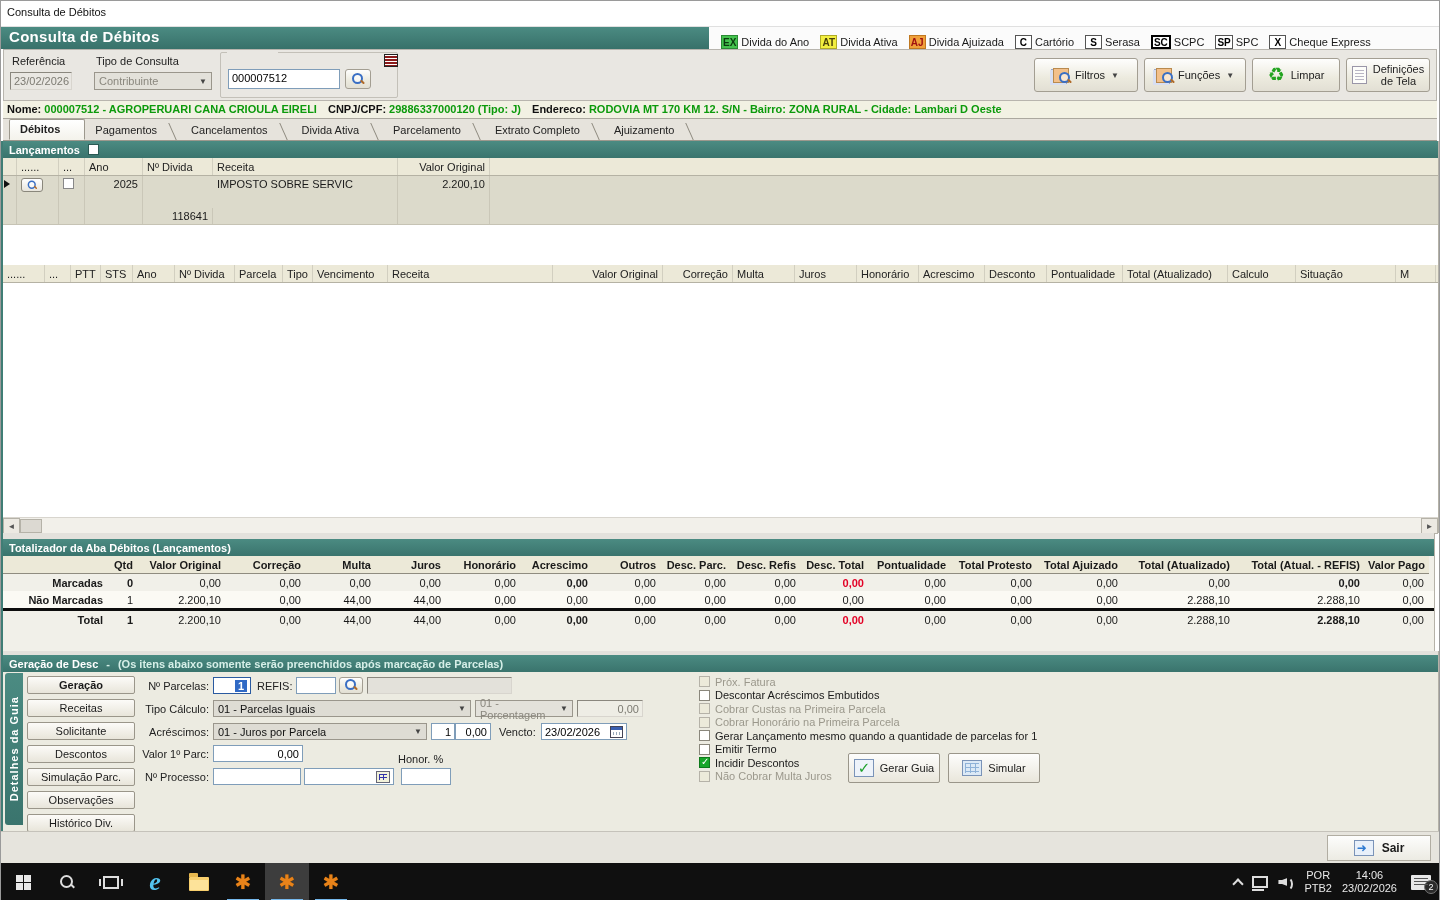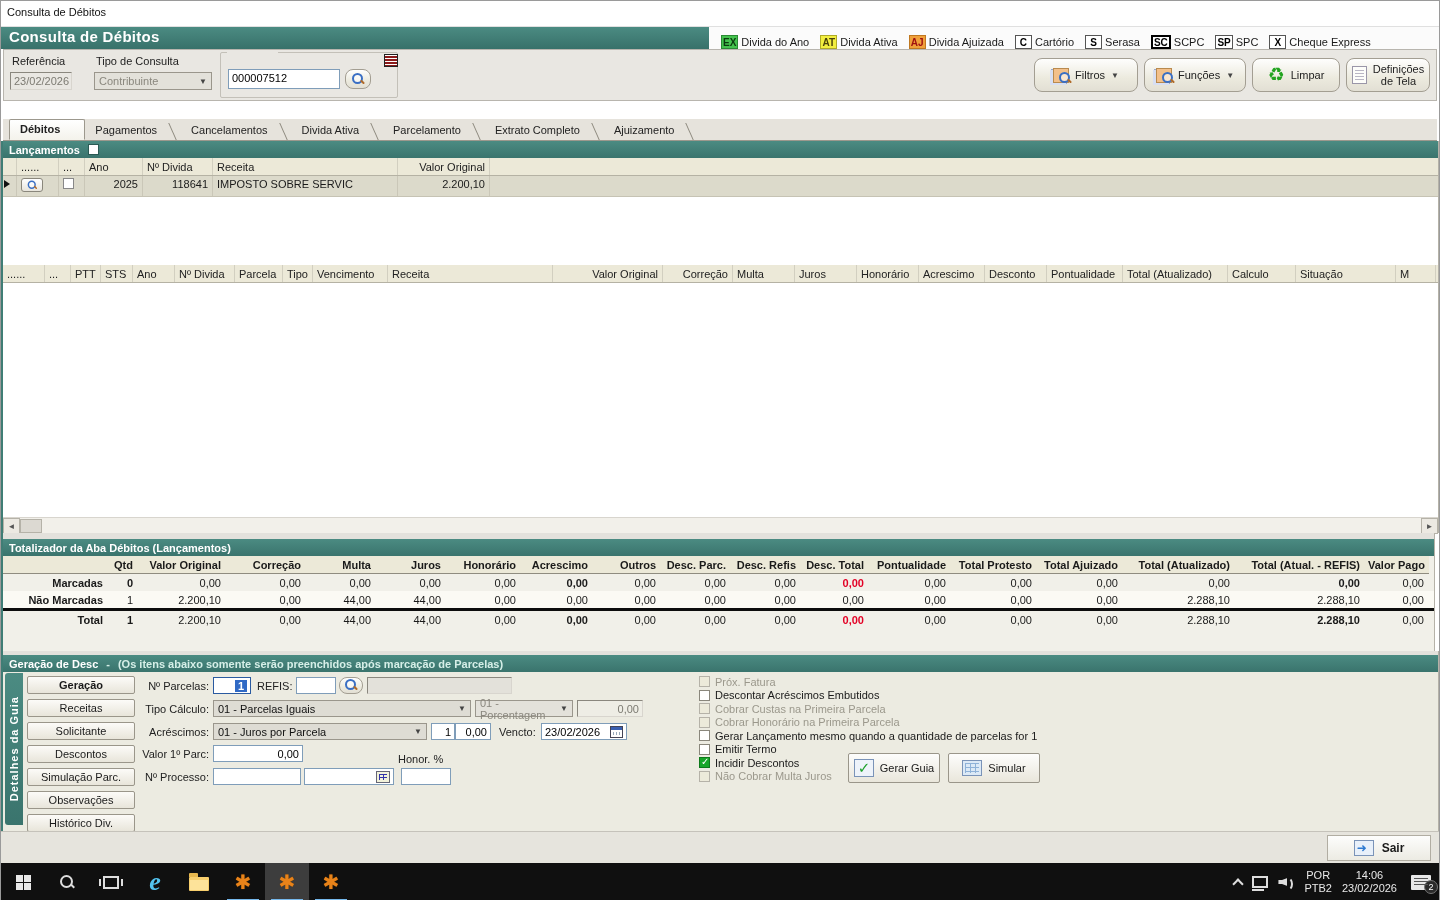--- a/index.html
+++ b/index.html
@@ -26,21 +26,21 @@
   .qlabel { position:absolute; font-size:11px; color:#222; }
   .sunken { border:1px solid; border-color:#8a877e #d8d5ce #d8d5ce #8a877e; background:#e9e7e2; color:#7c7a72;
     font-size:11px; padding:2px 3px; }
   .white-input { border:1px solid #7f9db9; background:#fff; color:#000; font-size:11px; padding:2px 3px; }
   .dd-gray { display:flex; justify-content:space-between; align-items:center; border:1px solid #9a968c;
     background:#e3e1da; color:#8a877e; padding:1px 4px; }
   .fieldset-cad { position:absolute; left:216px; top:2px; width:178px; height:46px;
     border:1px solid #c3c0b8; border-radius:2px; }
   .fieldset-cad .leg { position:absolute; top:-2px; left:6px; background:#e9e7e2; padding:16px 3px; }
   .btn3d { display:flex; align-items:center; justify-content:center; gap:6px;
-    background:linear-gradient(#fefefd,#eceade 60%,#e2dfd4); border:1px solid #a39e92; border-radius:8px;
+    background:linear-gradient(#fefefd,#eceade 60%,#e2dfd4); border:1px solid #a39e92; border-radius:3px;
     font-size:11px; color:#222; cursor:pointer; }
   .toolbtns { position:absolute; right:6px; top:8px; display:flex; gap:6px; }
   .drop-arr { font-size:8px; color:#444; }
 
   
   .mag { position:relative; width:13px; height:13px; display:inline-block; }
   .mag::before { content:''; position:absolute; left:0; top:0; width:7px; height:7px; border:2px solid #3a6fc4; border-radius:50%; background:rgba(255,255,255,.6); }
   .mag::after { content:''; position:absolute; left:8px; top:8px; width:5px; height:2px; background:#b06a28; transform:rotate(45deg); border-radius:1px; }
   .papers { position:relative; width:16px; height:15px; display:inline-block; background:#f3c08a; border:1px solid #b98a4e;
     box-shadow:-3px 2px 0 #d8dff2, -2px 1px 0 #9aa8c8; }
@@ -266,20 +266,28 @@
       <div class="btn3d" style="width:84px; height:34px;">
         <span class="page-icon"></span>
         <span style="text-align:center; line-height:12px;">
           <span>Definições</span><br>
           <span>de Tela</span>
         </span>
       </div>
     </div>
   </div>
 
+  <div id="identity">
+    <span class="id-label">Nome:</span>
+    <span class="id-value">000007512 - AGROPERUARI CANA CRIOULA EIRELI</span>
+    <span class="id-label" style="margin-left:8px;">CNPJ/CPF:</span>
+    <span class="id-value">29886337000120 (Tipo: J)</span>
+    <span class="id-label" style="margin-left:8px;">Endereco:</span>
+    <span class="id-value">RODOVIA MT 170 KM 12. S/N - Bairro: ZONA RURAL - Cidade: Lambari D Oeste</span>
+  </div>
 
   <div id="tabsrow">
       <div class="tab active">Débitos</div>
       <div class="tab">Pagamentos</div>
       <div class="tab">Cancelamentos</div>
       <div class="tab">Divida Ativa</div>
       <div class="tab">Parcelamento</div>
       <div class="tab">Extrato Completo</div>
       <div class="tab">Ajuizamento</div>
     </div>
@@ -303,21 +311,21 @@
       <div class="cell" style="width:14px;"></div>
       <div class="cell" style="width:42px;">
         <span class="mini-btn">
             <span class="mag"></span>
           </span>
       </div>
       <div class="cell" style="width:26px;">
         <span class="row-check"></span>
       </div>
       <div class="cell num" style="width:58px;">2025</div>
-      <div class="cell num" style="width:70px;">118641</div>
+      <div class="cell num" style="width:70px;margin-top:32px;">118641</div>
       <div class="cell" style="width:185px;">IMPOSTO SOBRE SERVIC</div>
       <div class="cell num" style="width:92px;">2.200,10</div>
     </div>
   </div>
 
   <div id="parc">
     <div class="grid-head" id="parc-head">
         <div class="cell" style="width: 42px;">......</div>
         <div class="cell" style="width: 26px;">...</div>
         <div class="cell" style="width: 30px;">PTT</div>

